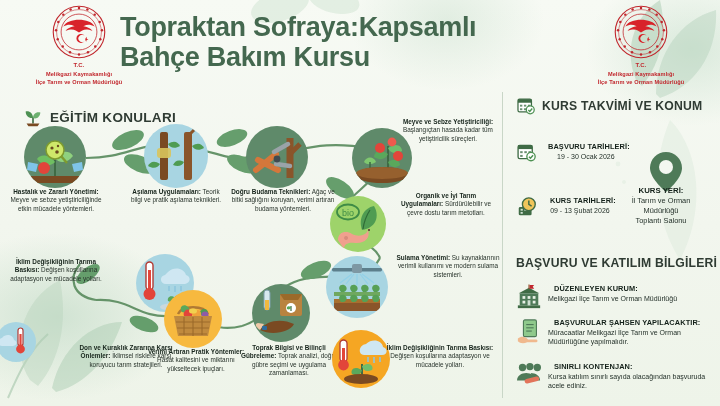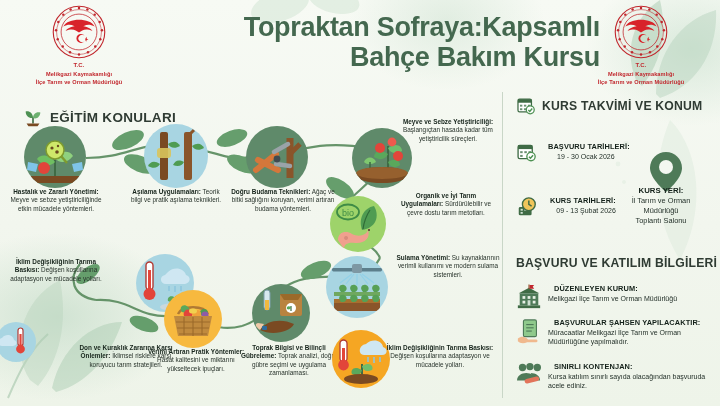--- a/index.html
+++ b/index.html
@@ -20,21 +20,21 @@
   
   .deco{position:absolute;pointer-events:none;opacity:.55;}
   
   .header{position:absolute;top:0;left:0;width:720px;height:92px;}
   .logo{position:absolute;top:4px;width:150px;text-align:center;}
   .logo.left{left:4px;} .logo.right{left:566px;}
   .seal{width:56px;height:56px;margin:0 auto;display:block;}
   .logo-txt{font-size:5.6px;font-weight:bold;color:#c1272d;line-height:1.45;letter-spacing:.1px;margin-top:1px;}
   .logo-txt .tc{font-size:6px;display:block;}
   .title{
-    position:absolute;top:12px;left:120px;width:480px;text-align:right;
+    position:absolute;top:12px;left:120px;width:480px;text-align:left;
     font-size:27px;line-height:1.12;font-weight:bold;color:#44684f;letter-spacing:-.3px;
   }
   
   .vdiv{position:absolute;left:502px;top:92px;width:1px;height:306px;background:#c9d6c7;}
   
   .sec-head{position:absolute;display:flex;align-items:center;gap:6px;}
   .sec-head .lbl{font-size:13.5px;font-weight:bold;color:#2f3b33;letter-spacing:.3px;}
   #edu-head{left:22px;top:106px;}
   
   .node{position:absolute;border-radius:50%;overflow:hidden;}
@@ -465,21 +465,21 @@
         <g fill="#cfe0d2">
             <rect x="5" y="14" width="2.4" height="2"></rect>
             <rect x="9" y="14" width="2.4" height="2"></rect>
         <rect x="13" y="14" width="2.4" height="2"></rect>
             <rect x="5" y="17.4" width="2.4" height="2"></rect>
           </g>
         <circle cx="14" cy="9" r="7" fill="#f0c55a" stroke="#3f6b45" stroke-width="1.5"></circle>
         <path d="M14 5 v4 l3 2" stroke="#3f6b45" stroke-width="1.6" fill="none"></path>
       </svg>
     </span>
-    <div class="tx" style="text-align:right;">
+    <div class="tx" style="text-align:center;">
       <b>KURS TARİHLERİ:</b>
       <span>09 - 13 Şubat 2026</span>
     </div>
   </div>
 
   <svg style="position:absolute;left:648px;top:150px;" width="36" height="44" viewBox="0 0 36 44">
     <path d="M18 2 C9 2 2 9 2 18 C2 29 18 42 18 42 C18 42 34 29 34 18 C34 9 27 2 18 2 Z" fill="#4e7a58"></path>
     <circle cx="18" cy="17" r="7" fill="#f3f7f1"></circle>
   </svg>
   <div class="ctr" style="left:604px;top:186px;width:114px;text-align:center;">

